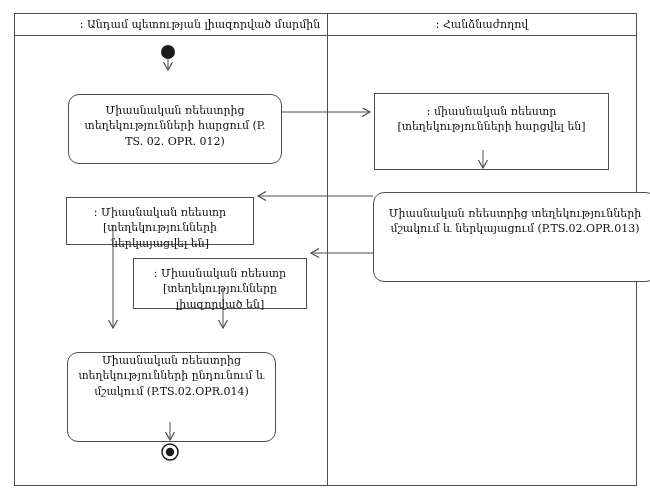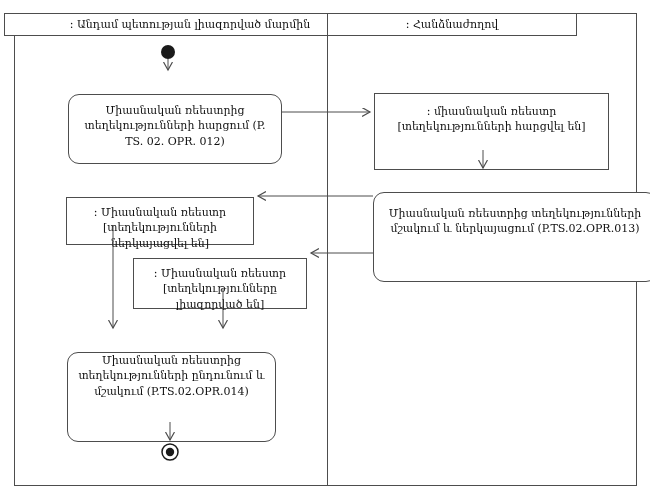--- a/index.html
+++ b/index.html
@@ -30,22 +30,22 @@
     top: 13px;
     height: 23px;
     border: 1px solid var(--line, #4d4d4d);
     box-sizing: border-box;
     text-align: center;
     line-height: 21px;
     background: #ffffff;
     white-space: nowrap;
     overflow: hidden;
   }
-  .lane-header.left  { left: 4px;  width: 372px; }
-  .lane-header.right { left: 327px; width: 250px; }
+  .lane-header.left  { left: 14px;  width: 372px; }
+  .lane-header.right { left: 327px; width: 310px; }
   .lane-divider {
     position: absolute;
     left: 327px; top: 35px;
     width: 1px; height: 451px;
     background: var(--line, #4d4d4d);
   }
   .node {
     position: absolute;
     border: 1px solid var(--line, #4d4d4d);
     box-sizing: border-box;

